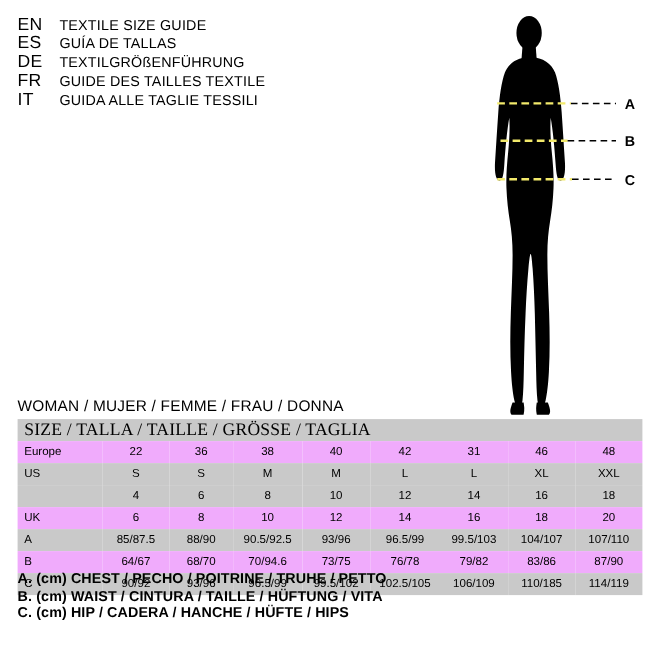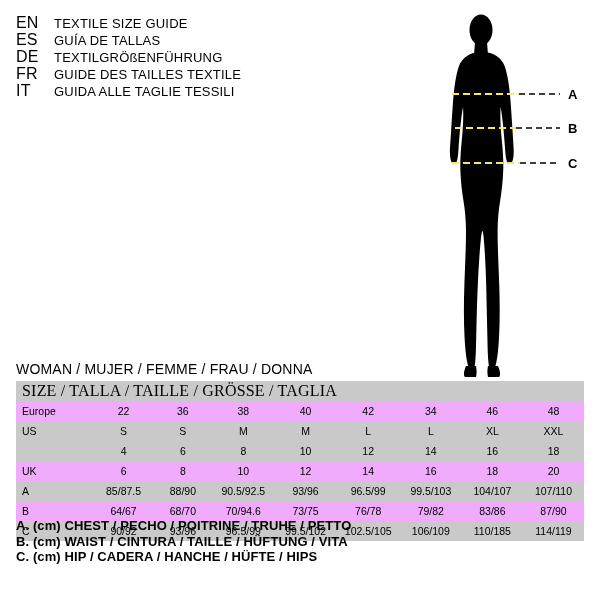--- a/index.html
+++ b/index.html
@@ -215,21 +215,21 @@
       <td class="label" colspan="9">SIZE / TALLA / TAILLE / GRÖSSE / TAGLIA</td>
     </tr>
 
     <tr class="band-light">
       <td class="label">Europe</td>
       <td class="val">22</td>
       <td class="val">36</td>
       <td class="val">38</td>
       <td class="val">40</td>
       <td class="val">42</td>
-      <td class="val">34</td>
+      <td class="val">31</td>
       <td class="val">46</td>
       <td class="val">48</td>
     </tr>
 
     <tr class="band-dark">
       <td class="label">US</td>
       <td class="val">S</td>
       <td class="val">S</td>
       <td class="val">M</td>
       <td class="val">M</td>

